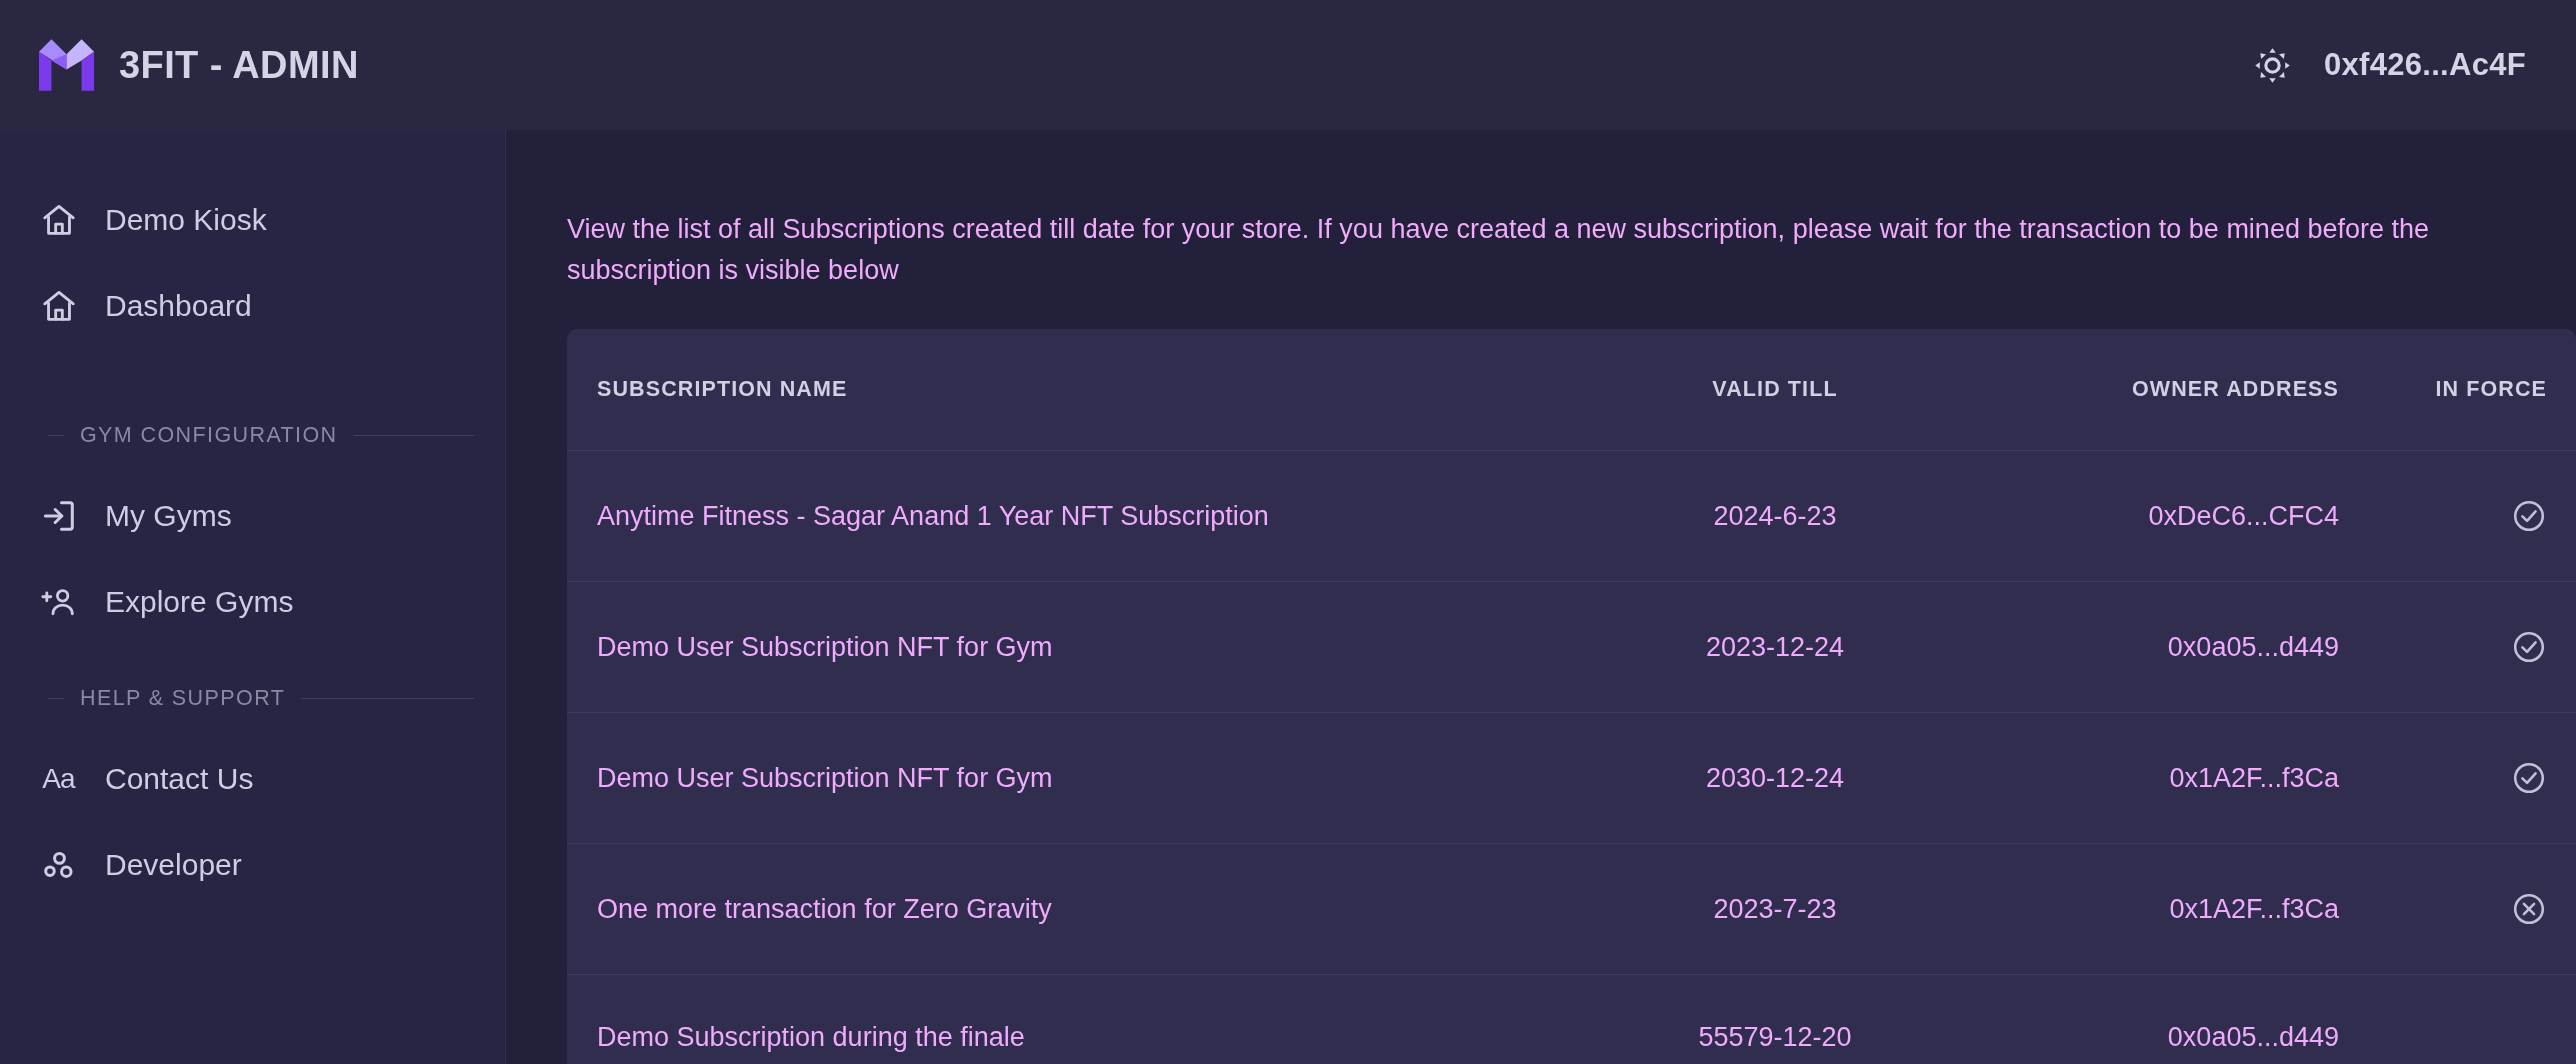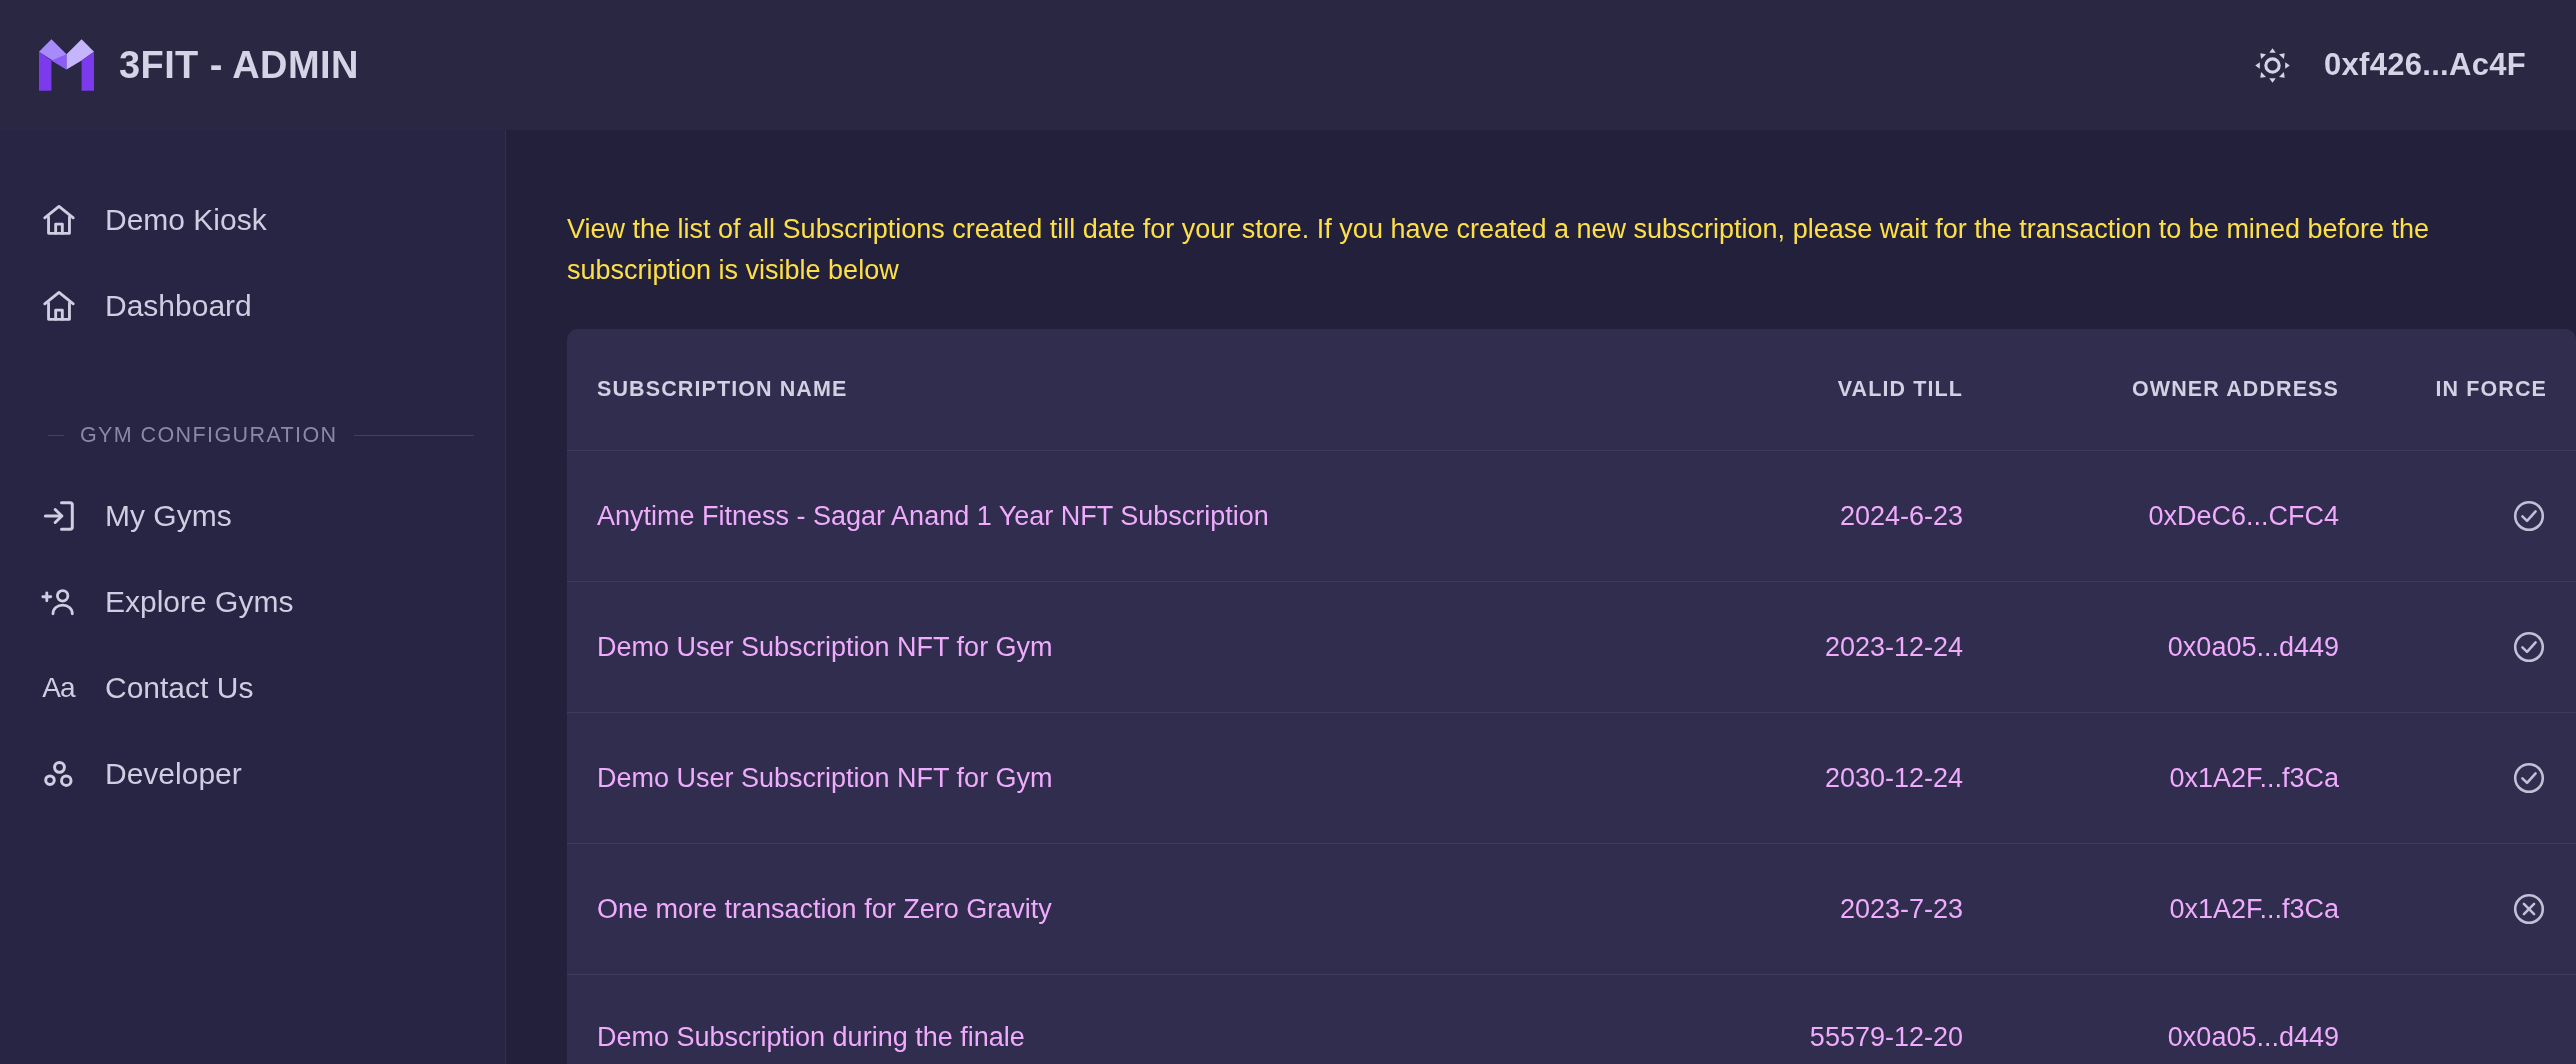--- a/index.html
+++ b/index.html
@@ -138,21 +138,21 @@
   .page-title {
     font-size: 49px;
     color: #dedcec;
     font-weight: normal;
     letter-spacing: -0.4px;
     margin-bottom: 19.7px;
   }
   .page-desc {
     font-size: 27px;
     line-height: 1.52;
-    color: #fde047;
+    color: #f0abfc;
     max-width: 1905px;
     margin-bottom: 38px;
   }
 
   
   .table-card {
     background: #302d4f;
     border-radius: 10.7px;
     overflow: hidden;
     width: 2009px;
@@ -174,21 +174,21 @@
     color: #f0abfc;
     padding: 47px 0 47px 0;
     border-bottom: 0.9px solid rgba(255,255,255,0.08);
     white-space: nowrap;
     overflow: hidden;
     text-overflow: ellipsis;
   }
   tbody tr:last-child td { border-bottom: none; }
 
   .col-name   { width: 1020px; padding-left: 30px !important; }
-  .col-valid  { width: 376px;  text-align: right; }
+  .col-valid  { width: 376px;  text-align: center; }
   .col-owner  { width: 376px;  text-align: right !important; }
   .col-force  { width: 238px;  text-align: right; padding-right: 30px !important; }
 
   .status-cell { display: flex; justify-content: flex-end; align-items: center; }
   .status-icon { width: 36px; height: 36px; display: block; }
 </style>
 </head>
 <body>
 
 <div class="app">
@@ -276,20 +276,25 @@
           <svg width="38" height="38" viewBox="0 0 24 24" fill="none" stroke="#cfcde1" stroke-width="1.8" stroke-linecap="round" stroke-linejoin="round">
             <circle cx="14.3" cy="8.1" r="3.3"></circle>
             <path d="M8.2 19.4 c0 -3.3 2.7 -5.4 6.1 -5.4 s6.1 2.1 6.1 5.4"></path>
             <path d="M4.3 6.2 V11.2"></path>
             <path d="M1.8 8.7 H6.8"></path>
           </svg>
         </span>
         <span class="nav-label">Explore Gyms</span>
       </div>
 
+      <div class="section-head">
+        <span class="rule"></span>
+        <span class="section-title">HELP &amp; SUPPORT</span>
+        <span class="rule grow"></span>
+      </div>
 
       <div class="nav-item">
         <span class="nav-icon">
           <span class="nav-icon-text">Aa</span>
         </span>
         <span class="nav-label">Contact Us</span>
       </div>
 
       <div class="nav-item">
         <span class="nav-icon">

